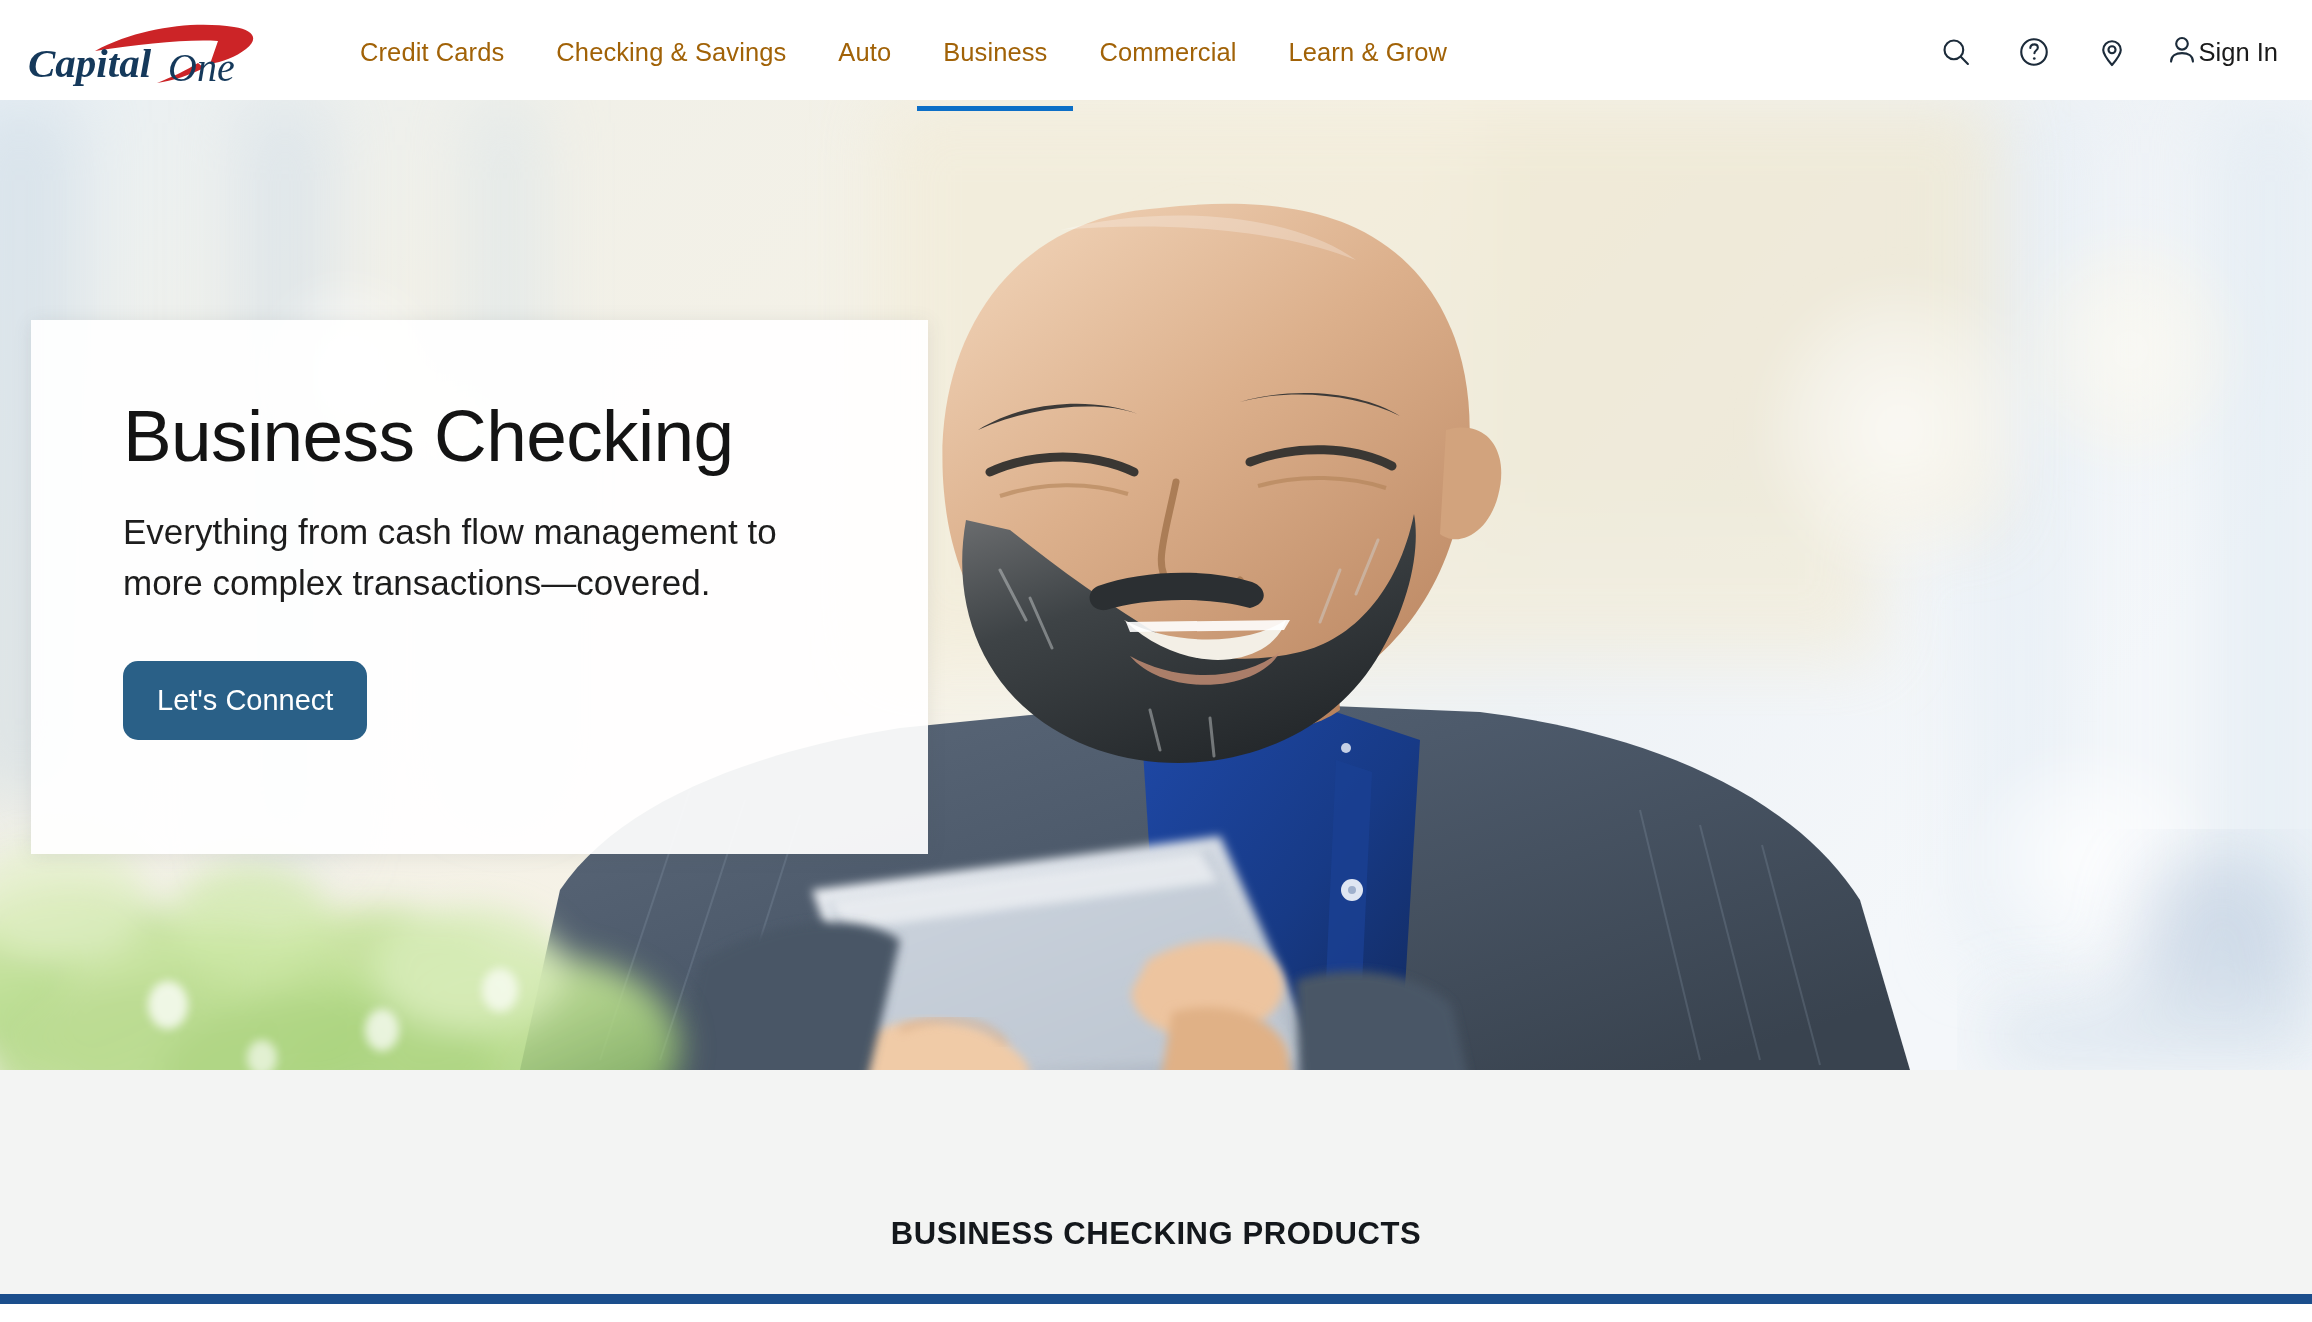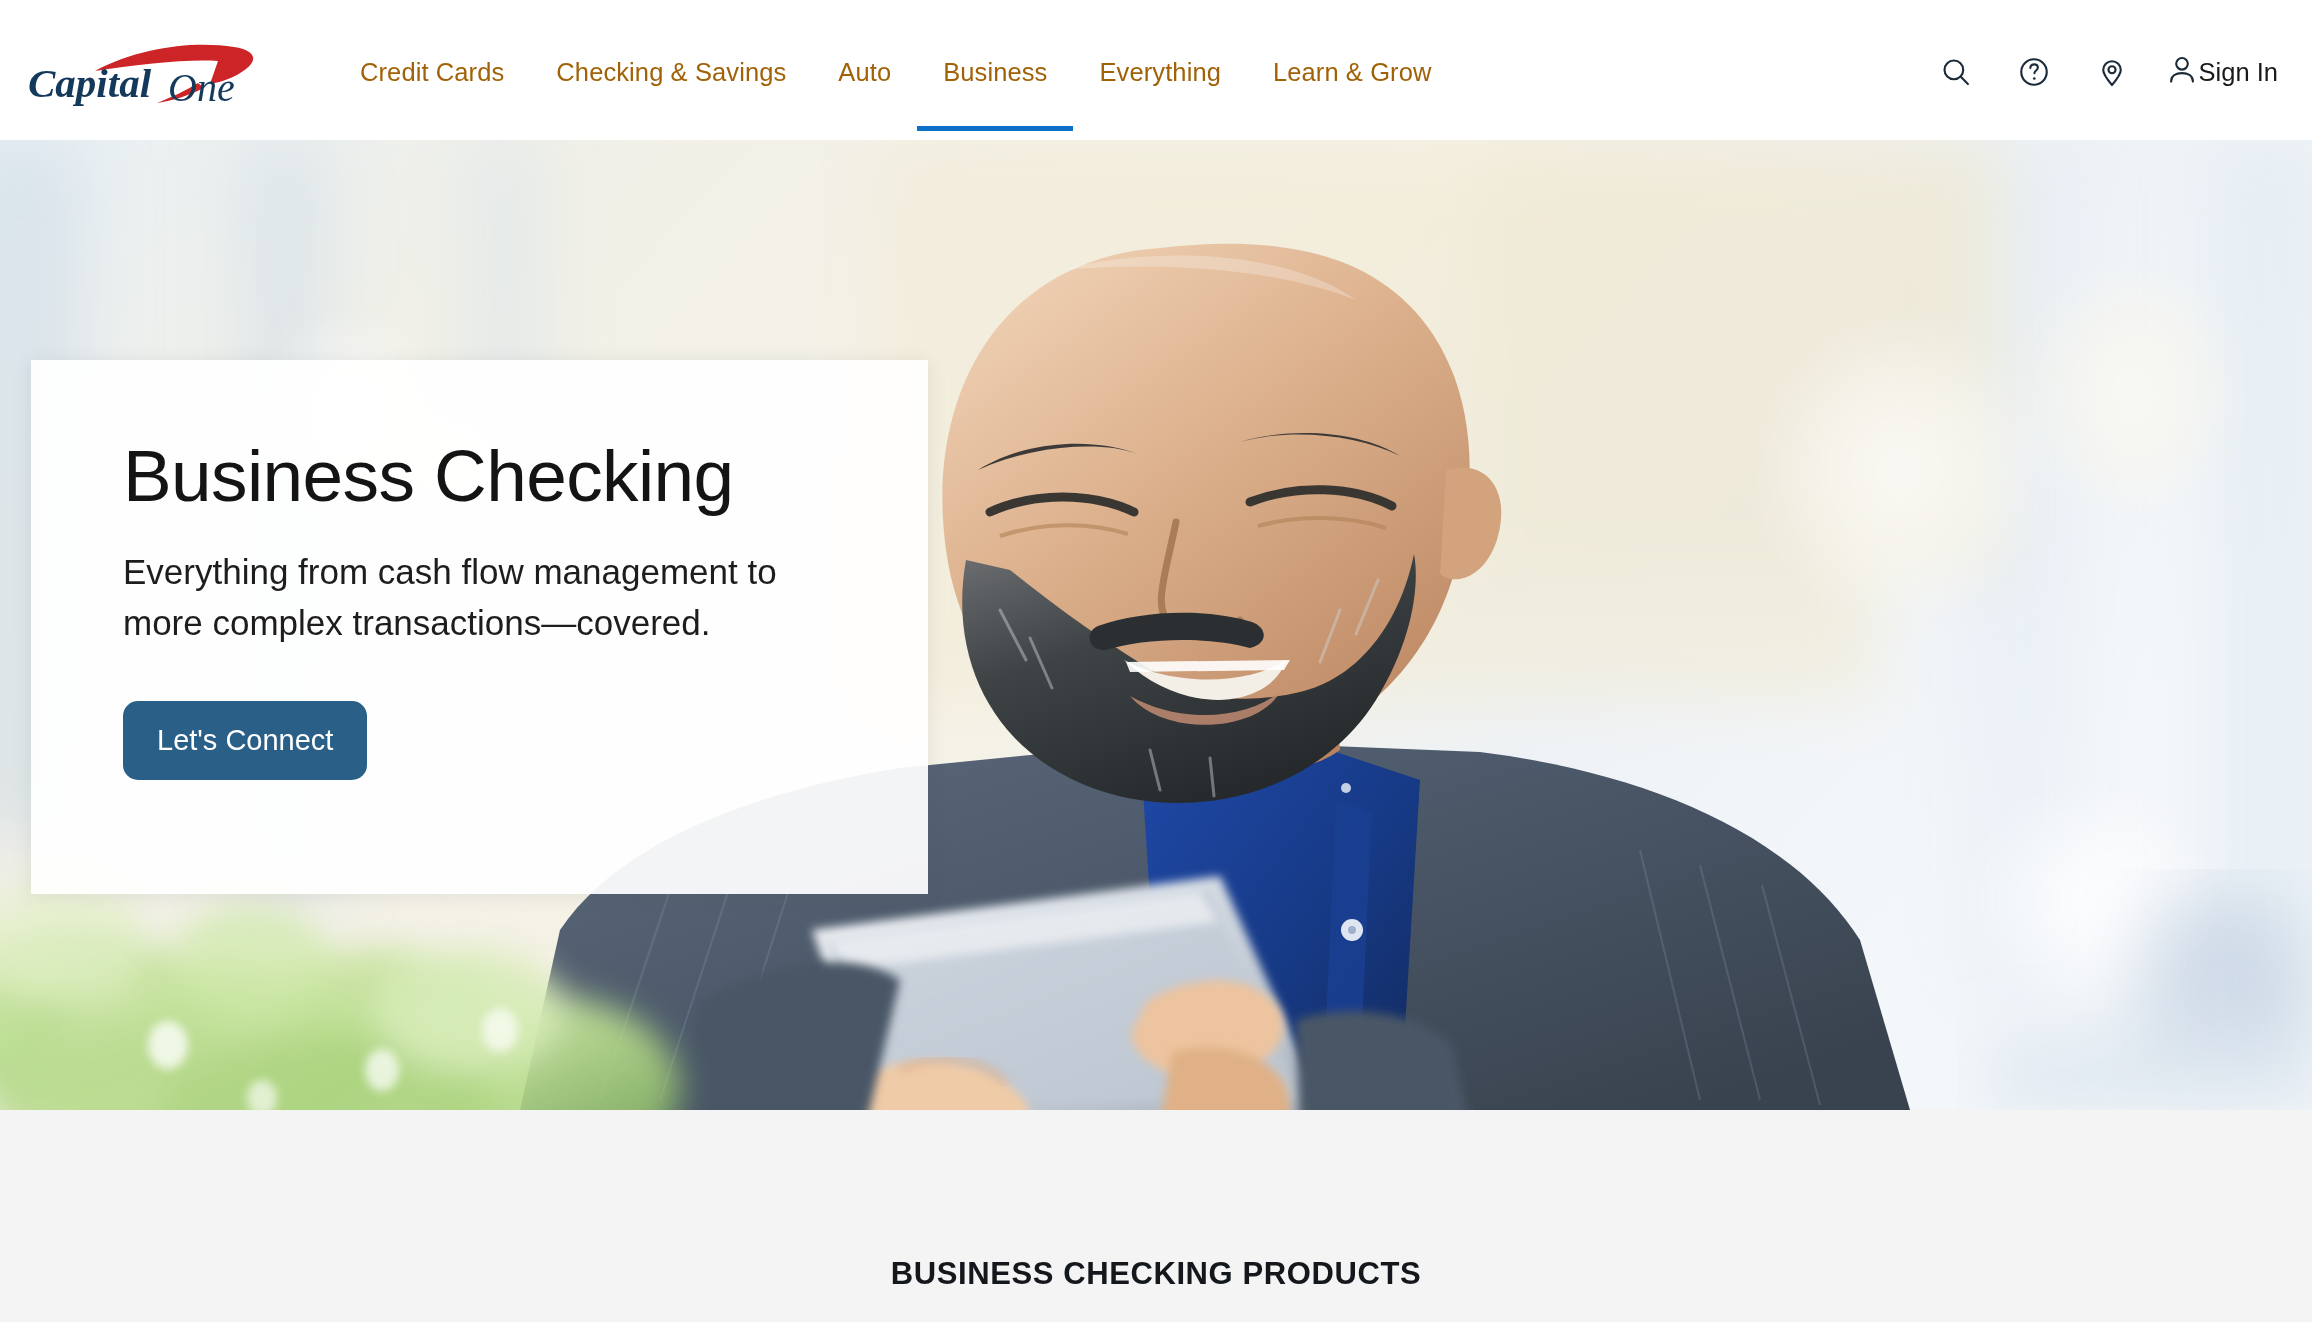--- a/index.html
+++ b/index.html
@@ -7,21 +7,21 @@
   html, body {
     width:2312px; height:1322px;
     font-family:"Liberation Sans", sans-serif;
     background:#ffffff;
     overflow:hidden;
   }
 
   
   .navbar {
     position:relative;
-    height:140px;
+    height:100px;
     background:#ffffff;
     display:flex;
     align-items:center;
     padding:4px 0 0 22px;
     z-index:40;
   }
 
   
   .logo {
     width:250px; height:74px;
@@ -186,21 +186,21 @@
     </div>
     <div class="nav-item">
       <span>Auto</span>
       <span class="underline"></span>
     </div>
     <div class="nav-item active">
       <span>Business</span>
       <span class="underline"></span>
     </div>
     <div class="nav-item">
-      <span>Everything</span>
+      <span>Commercial</span>
       <span class="underline"></span>
     </div>
     <div class="nav-item">
       <span>Learn &amp; Grow</span>
       <span class="underline"></span>
     </div>
   </nav>
 
   <div class="nav-right">
 

